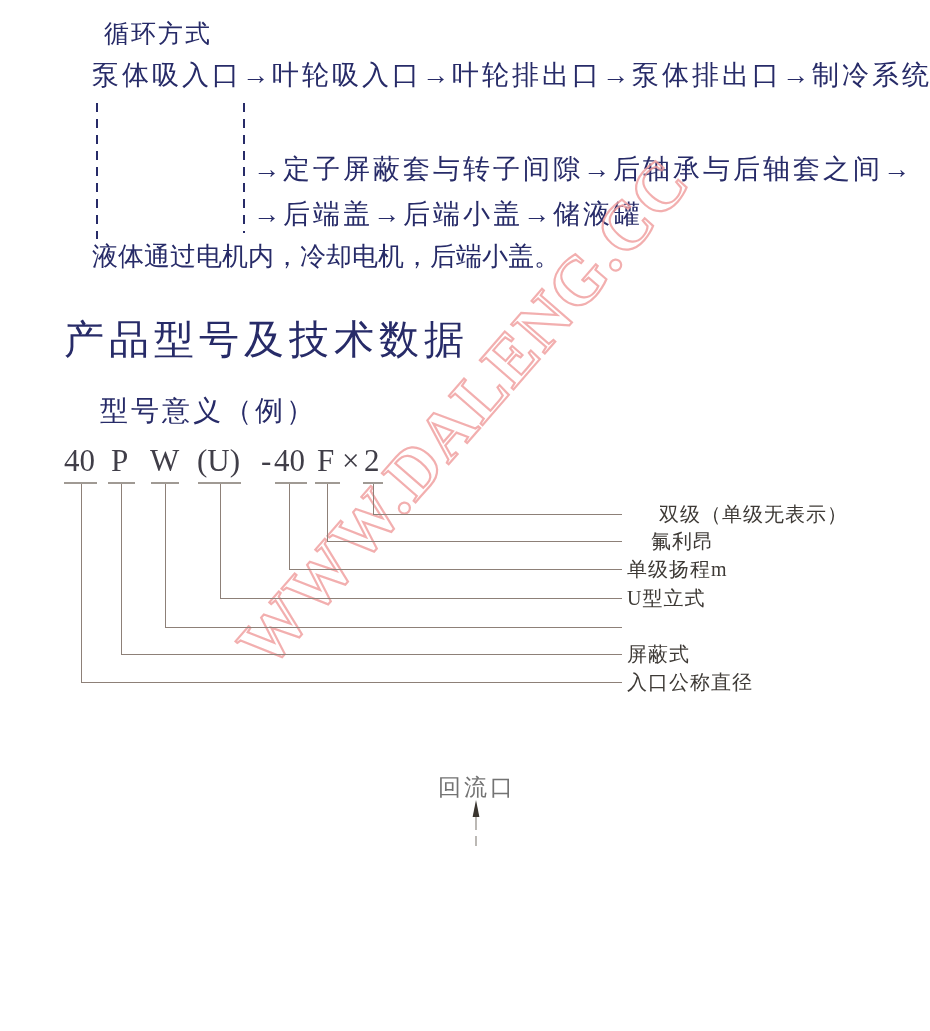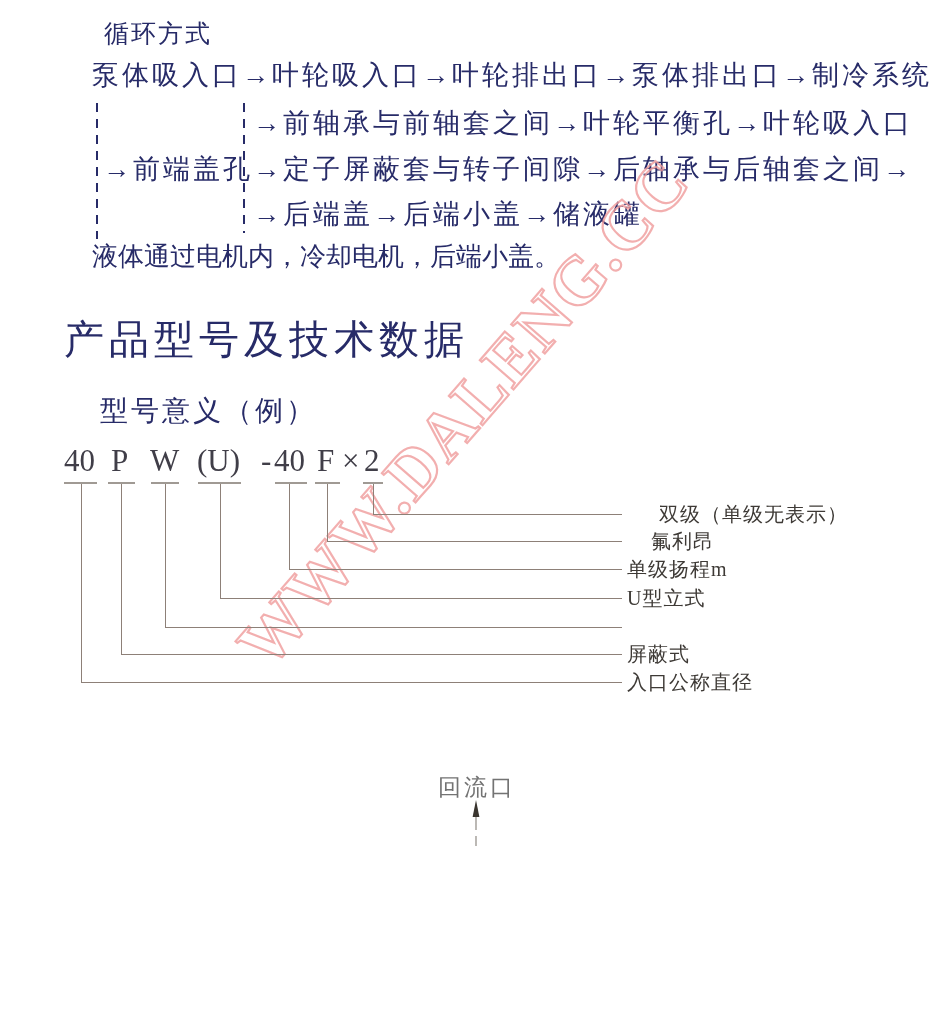--- a/index.html
+++ b/index.html
@@ -27,22 +27,20 @@
   .draw-label{color:#737373;font-size:23px;letter-spacing:3px;white-space:nowrap;line-height:1;}
   svg{display:block;}
 </style>
 </head>
 <body>
 
 <div class="page">
 
   <div class="abs flow-heading" style="left:104px;top:21px;">循环方式</div>
   <div class="abs flow" style="left:92px;top:62px;">泵体吸入口→叶轮吸入口→叶轮排出口→泵体排出口→制冷系统</div>
-  <div class="abs flow" style="left:253px;top:110px;">→前轴承与前轴套之间→叶轮平衡孔→叶轮吸入口</div>
-  <div class="abs flow" style="left:103px;top:156px;">→前端盖孔</div>
   <div class="abs flow" style="left:253px;top:156px;">→定子屏蔽套与转子间隙→后轴承与后轴套之间→</div>
   <div class="abs flow" style="left:253px;top:201px;">→后端盖→后端小盖→储液罐</div>
   <div class="abs vdash" style="left:96px;top:103px;height:136px;"></div>
   <div class="abs vdash" style="left:243px;top:103px;height:130px;"></div>
   <div class="abs flow-note" style="left:92px;top:244px;">液体通过电机内，冷却电机，后端小盖。</div>
 
   <svg class="abs" style="left:0;top:0;" width="930" height="1031" viewBox="0 0 930 1031">
     <text x="469" y="417" transform="rotate(-49 469 417)" text-anchor="middle" dominant-baseline="middle" font-family="Liberation Serif, DejaVu Serif, serif" font-size="68" font-weight="bold" letter-spacing="2" fill="none" stroke="#f09c9c" stroke-width="2.2" opacity="0.8">WWW.DALENG.CC</text>
   </svg>
 

